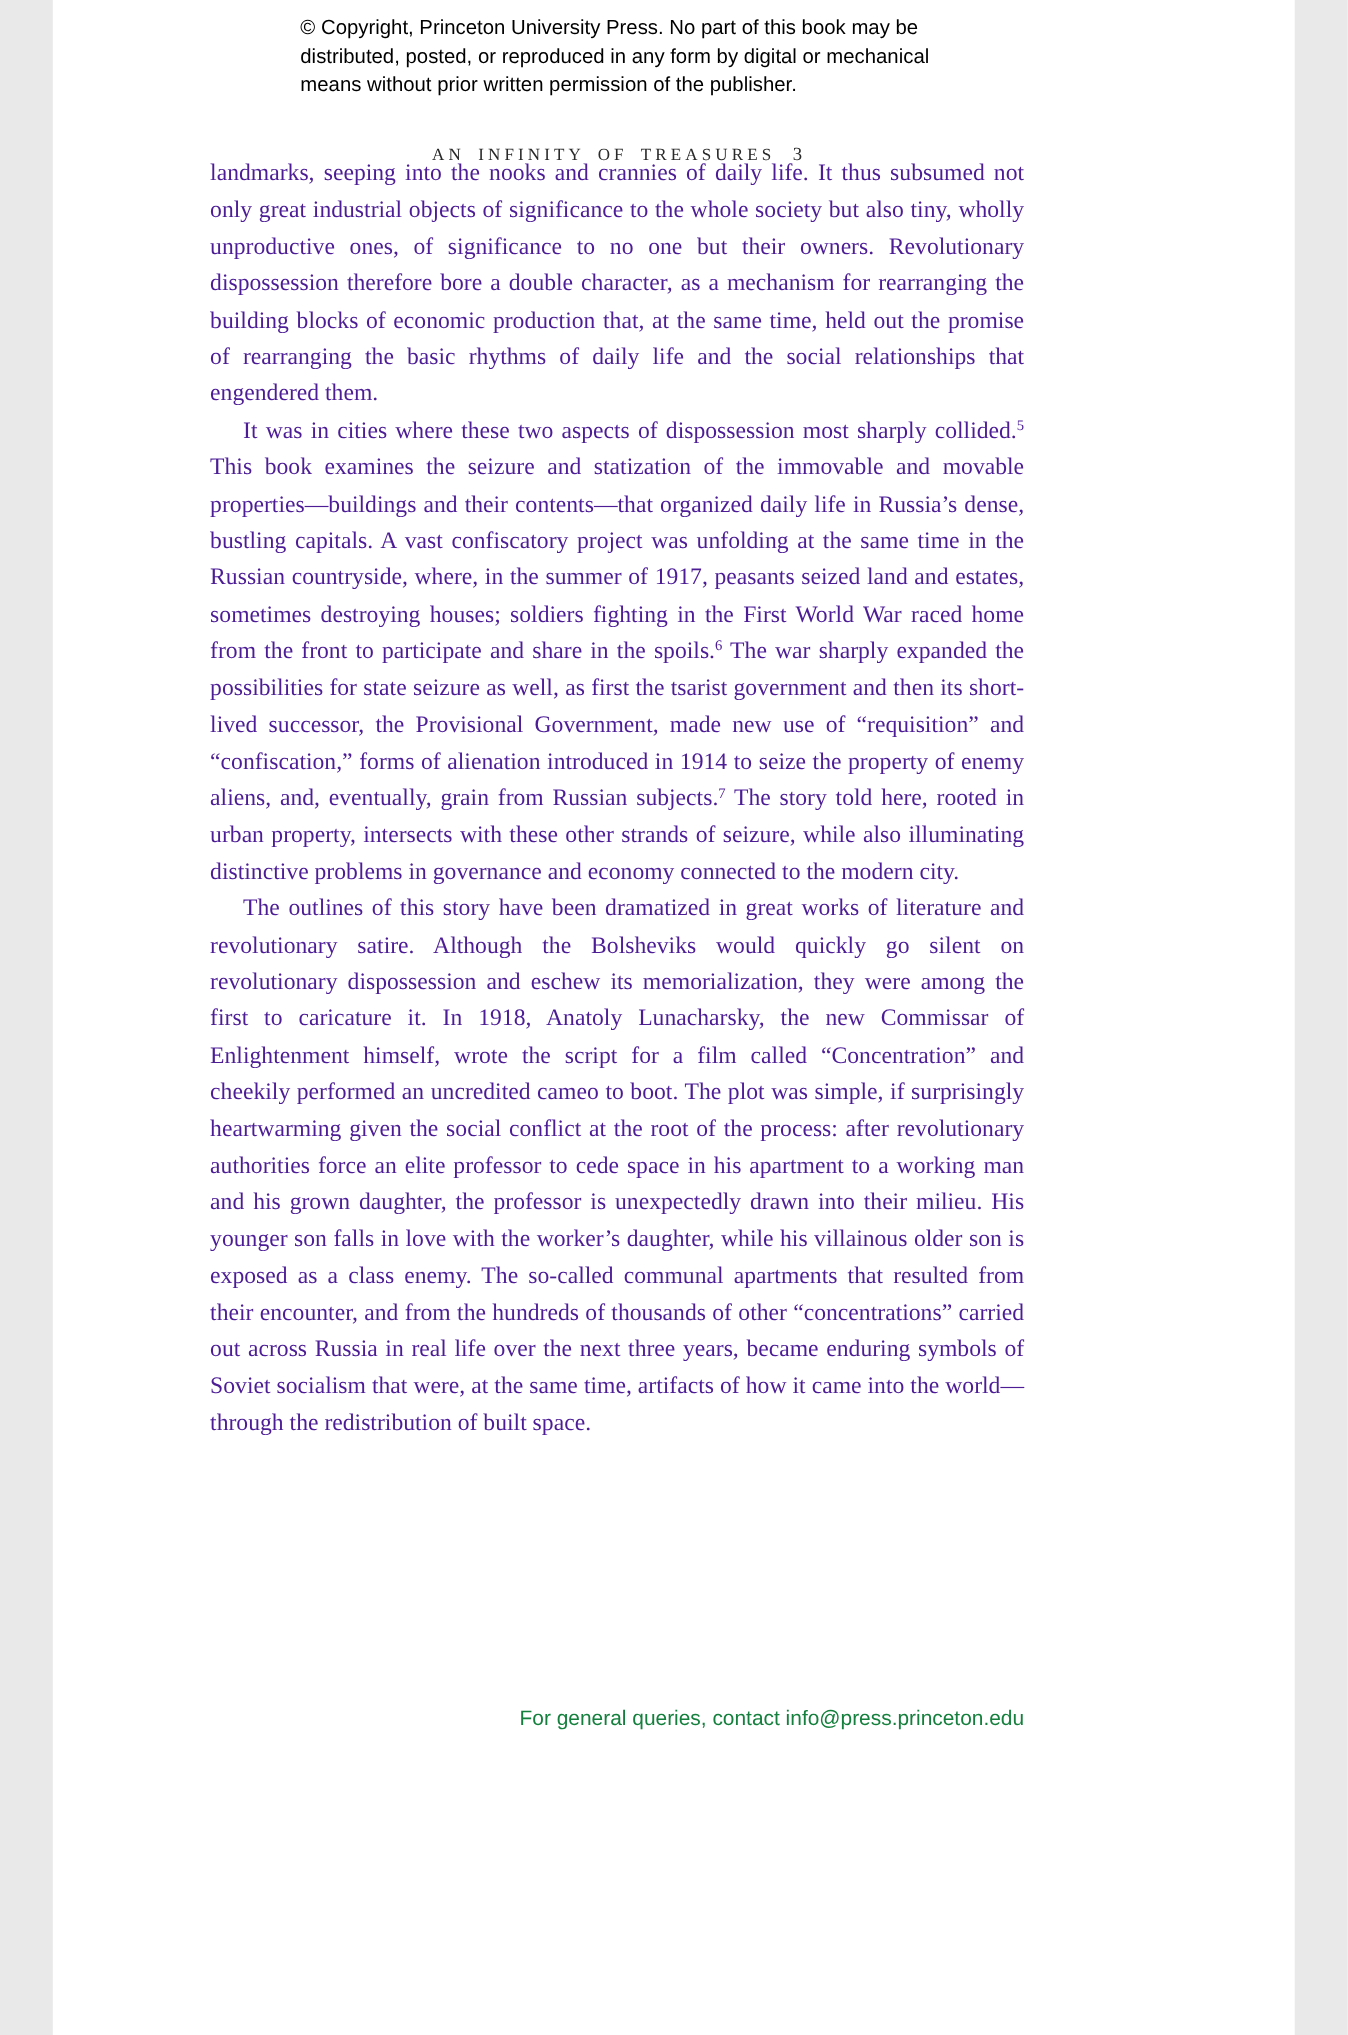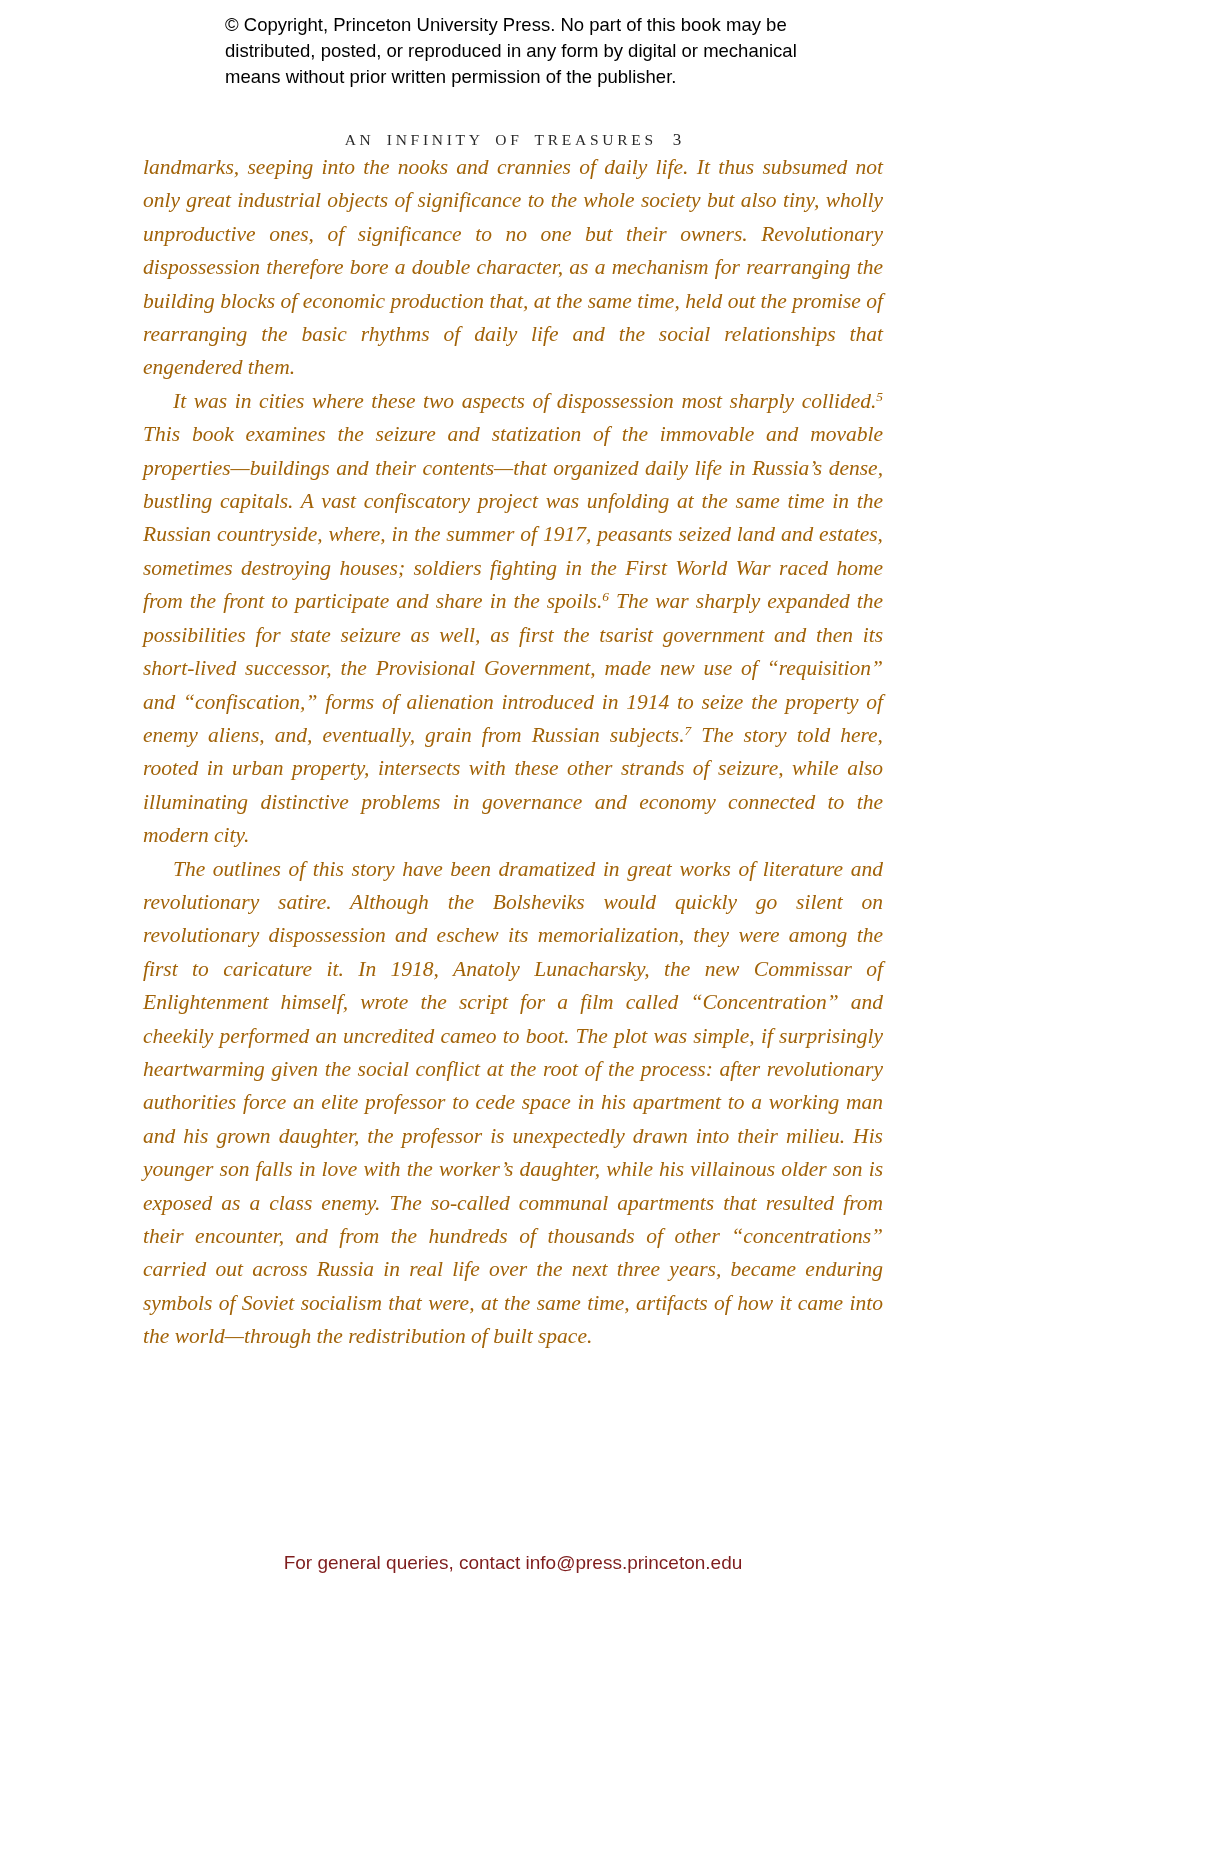--- a/index.html
+++ b/index.html
@@ -1,19 +1,19 @@
 <!DOCTYPE html>
 <html><head>
 <meta charset="utf-8">
 <style>
   * { margin: 0; padding: 0; box-sizing: border-box; }
   html, body { background: #e9e9e9; }
   .page {
     position: relative;
-    width: 1225px;
+    width: 1129px;
     height: 1850px;
     margin: 0 auto;
     background: #ffffff;
     color: #1c1c1c;
     font-family: "Liberation Serif", "DejaVu Serif", serif;
     overflow: hidden;
   }
   .copyright {
     position: absolute;
     top: 12px;
@@ -38,47 +38,46 @@
     margin-top: 32px;
   }
   .running-head .pagenum {
     display: inline-block;
     margin-left: 16px;
     letter-spacing: 0;
     font-size: 17px;
   }
   .body-text {
     position: absolute;
-    top: 151px;
+    top: 141px;
     left: 143px;
     width: 740px;
     font-size: 21.5px;
     line-height: 33.4px;
     text-align: justify;
-    color: #a16207;
-    font-style: italic;
+    color: #4c1d95;
   }
   .para { text-align: justify; }
   .para.indent { text-indent: 30px; }
   sup.fn {
     font-size: 0.62em;
     line-height: 0;
     vertical-align: baseline;
     position: relative;
     top: -0.55em;
   }
   .footer {
     position: absolute;
     top: 1552px;
     left: 143px;
     width: 740px;
-    text-align: center;
+    text-align: right;
     font-family: "Liberation Sans", "DejaVu Sans", sans-serif;
     font-size: 19px;
-    color: #7f1d1d;
+    color: #15803d;
   }
 </style>
 </head>
 <body>
 
 <div class="page">
 
   <div class="copyright">© Copyright, Princeton University Press. No part of this book may be distributed, posted, or reproduced in any form by digital or mechanical means without prior written permission of the publisher.</div>
 
   <div class="running-head"><span>AN INFINITY OF TREASURES</span><span class="pagenum">3</span></div>

